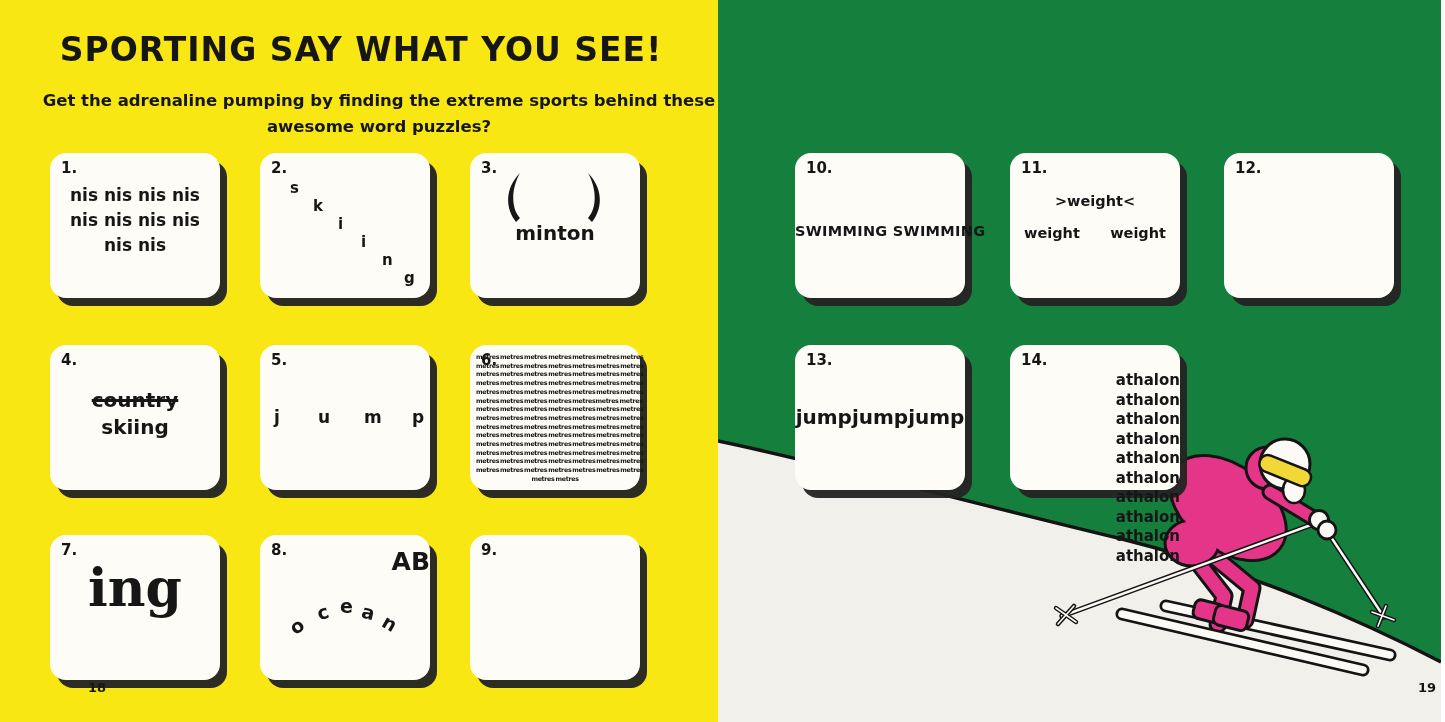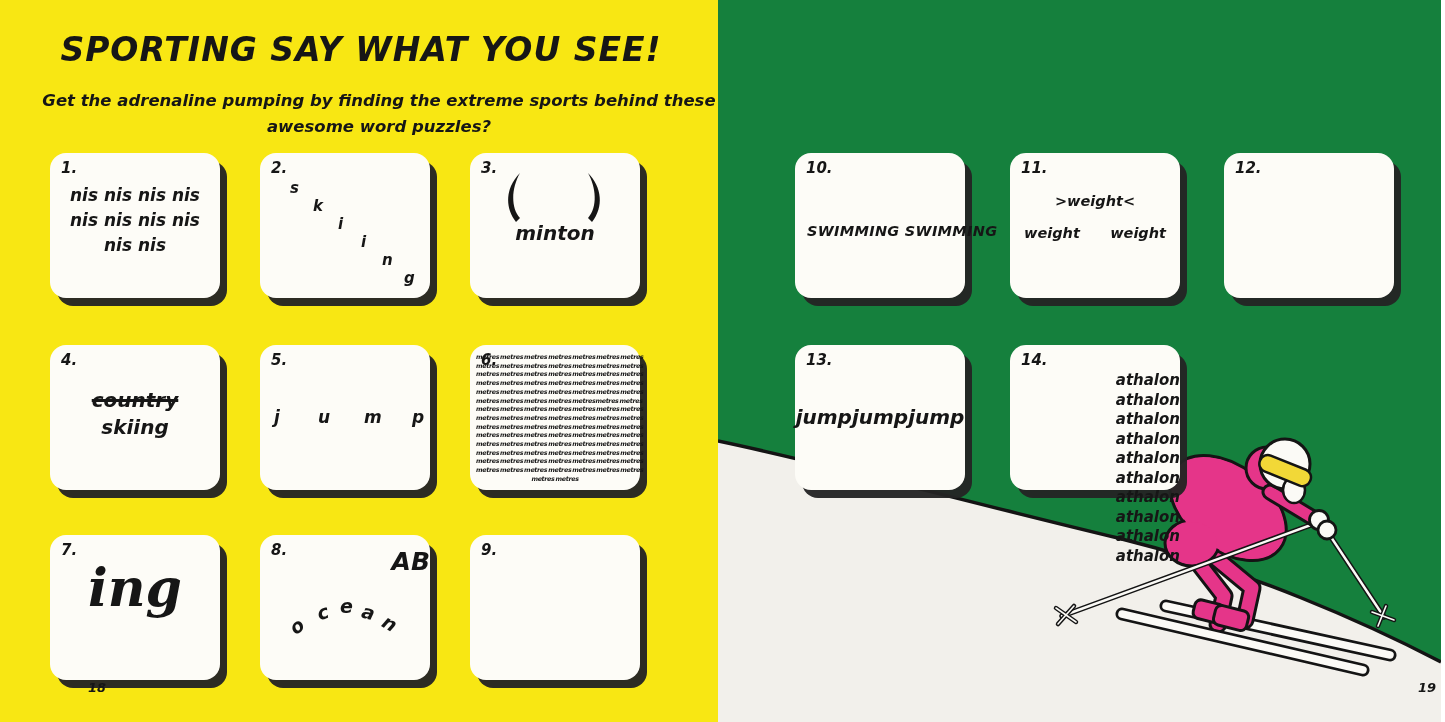--- a/index.html
+++ b/index.html
@@ -1,18 +1,18 @@
 <!DOCTYPE html>
 <html><head>
 <meta charset="utf-8">
 <style>
   * { margin:0; padding:0; box-sizing:border-box; }
   html,body { width:1445px; height:722px; }
   body { font-family:"DejaVu Sans", sans-serif; color:#161616; overflow:hidden; }
-  .spread { position:relative; width:1445px; height:678px;font-style:italic; }
+  .spread { position:relative; width:1445px; height:678px; }
   .page { position:absolute; top:0; height:722px; overflow:hidden; }
   .page-left  { left:0; width:722px; background:#F8E713; }
   .page-right { left:718px; width:723px; background:#15803d; }
 
   
   .title { position:absolute; top:30px; left:0; width:100%; text-align:center;
            font-size:33px; font-weight:800; letter-spacing:1px; }
   .subtitle { position:absolute; top:88px; left:18px; width:100%; text-align:center;
               font-size:16.5px; font-weight:700; line-height:26px; }
 
@@ -34,21 +34,21 @@
   .p6-body { position:absolute; top:8px; left:6px; right:6px; text-align:center;
              font-size:6.3px; font-weight:700; line-height:8.7px;
              letter-spacing:-0.3px; word-spacing:-1px; }
   .p6-body div { white-space:nowrap; }
   .p7-word { position:absolute; top:22px; width:100%; text-align:center;
              font-family:"DejaVu Serif", serif; font-size:52px; font-weight:700; }
   .p8-top { position:absolute; top:12px; width:100%; text-align:right;
             font-size:25px; font-weight:700; }
   .arc-ltr { position:absolute; font-size:19px; font-weight:700; }
   .p10-text { position:absolute; top:70px; width:100%; text-align:center;
-              font-size:14.5px; font-weight:700; letter-spacing:.3px; white-space:nowrap;padding-left:12px; }
+              font-size:14.5px; font-weight:700; letter-spacing:.3px; white-space:nowrap; }
   .p11-center { position:absolute; top:40px; width:100%; text-align:center;
                 font-size:14.5px; font-weight:700; }
   .p11-left  { position:absolute; top:72px; left:14px; font-size:14.5px; font-weight:700; }
   .p11-right { position:absolute; top:72px; right:14px; font-size:14.5px; font-weight:700; }
   .p13-text { position:absolute; top:60px; width:100%; text-align:center;
               font-size:20px; font-weight:700; }
   .p14-body { position:absolute; top:26px; width:100%; text-align:right;
               font-size:15px; font-weight:700; line-height:19.5px;padding-left:46px; }
 
   .pagenum { position:absolute; font-size:13px; font-weight:700; z-index:3;margin-left:36px; }

